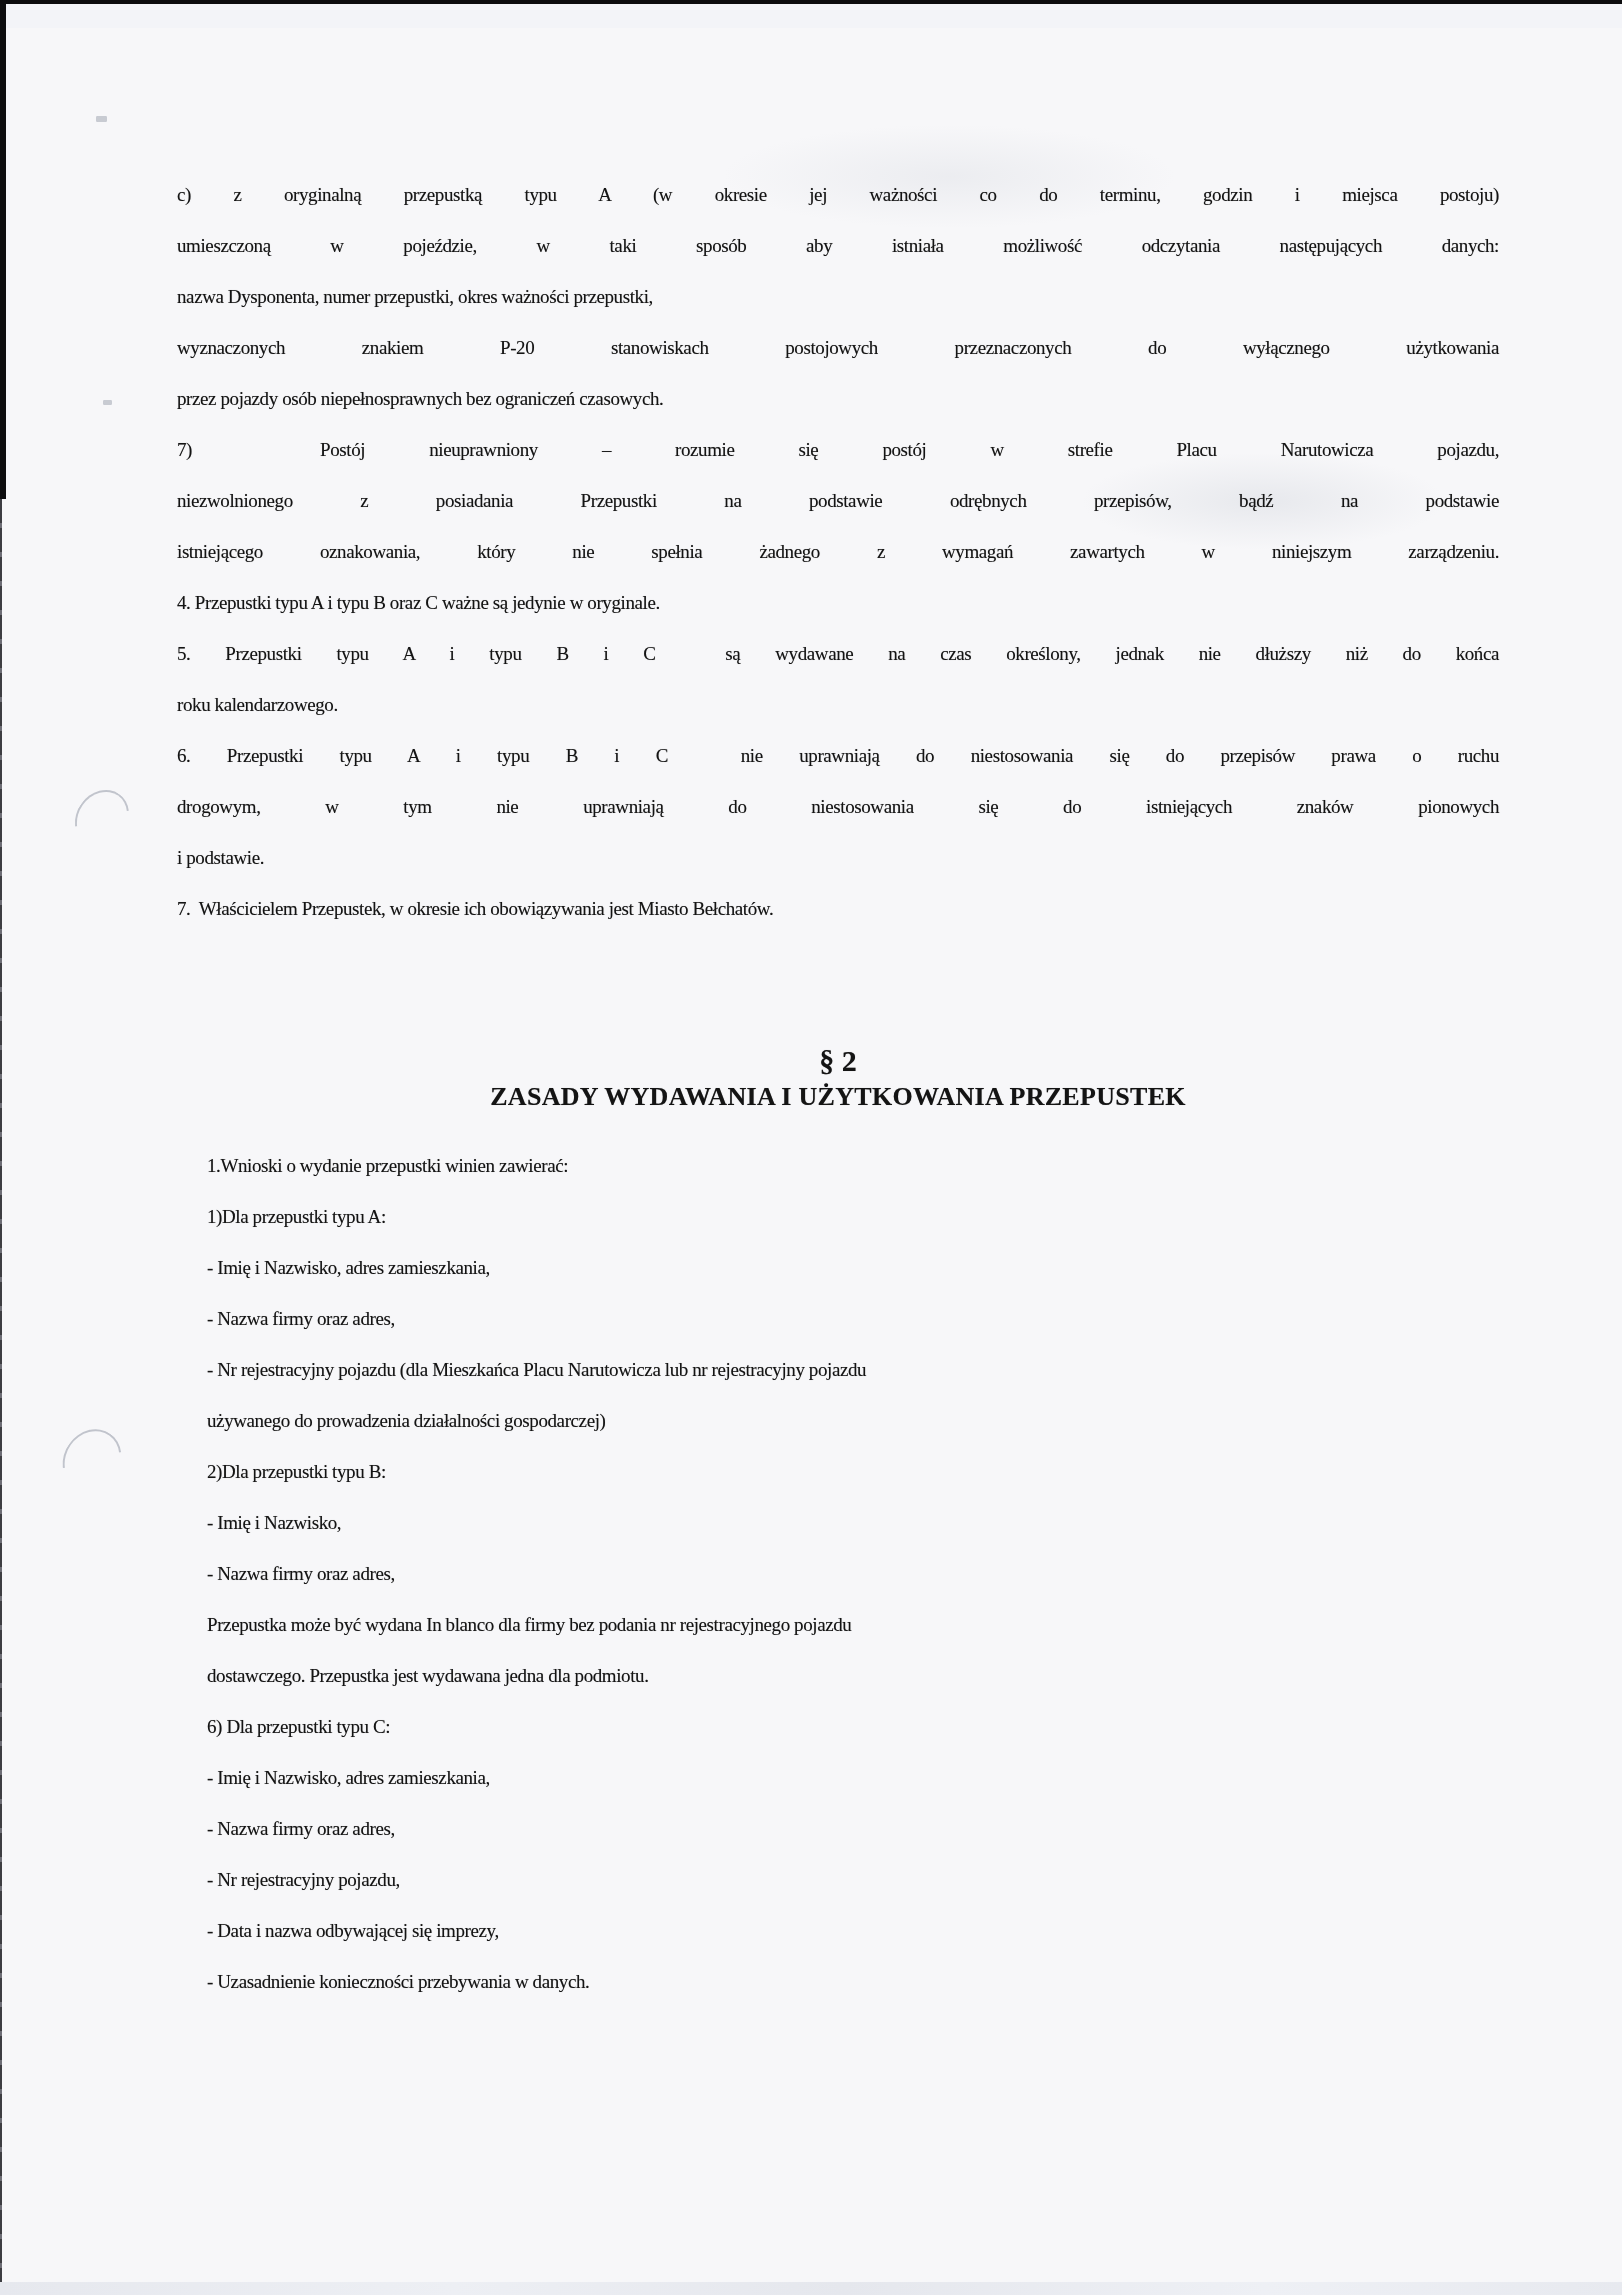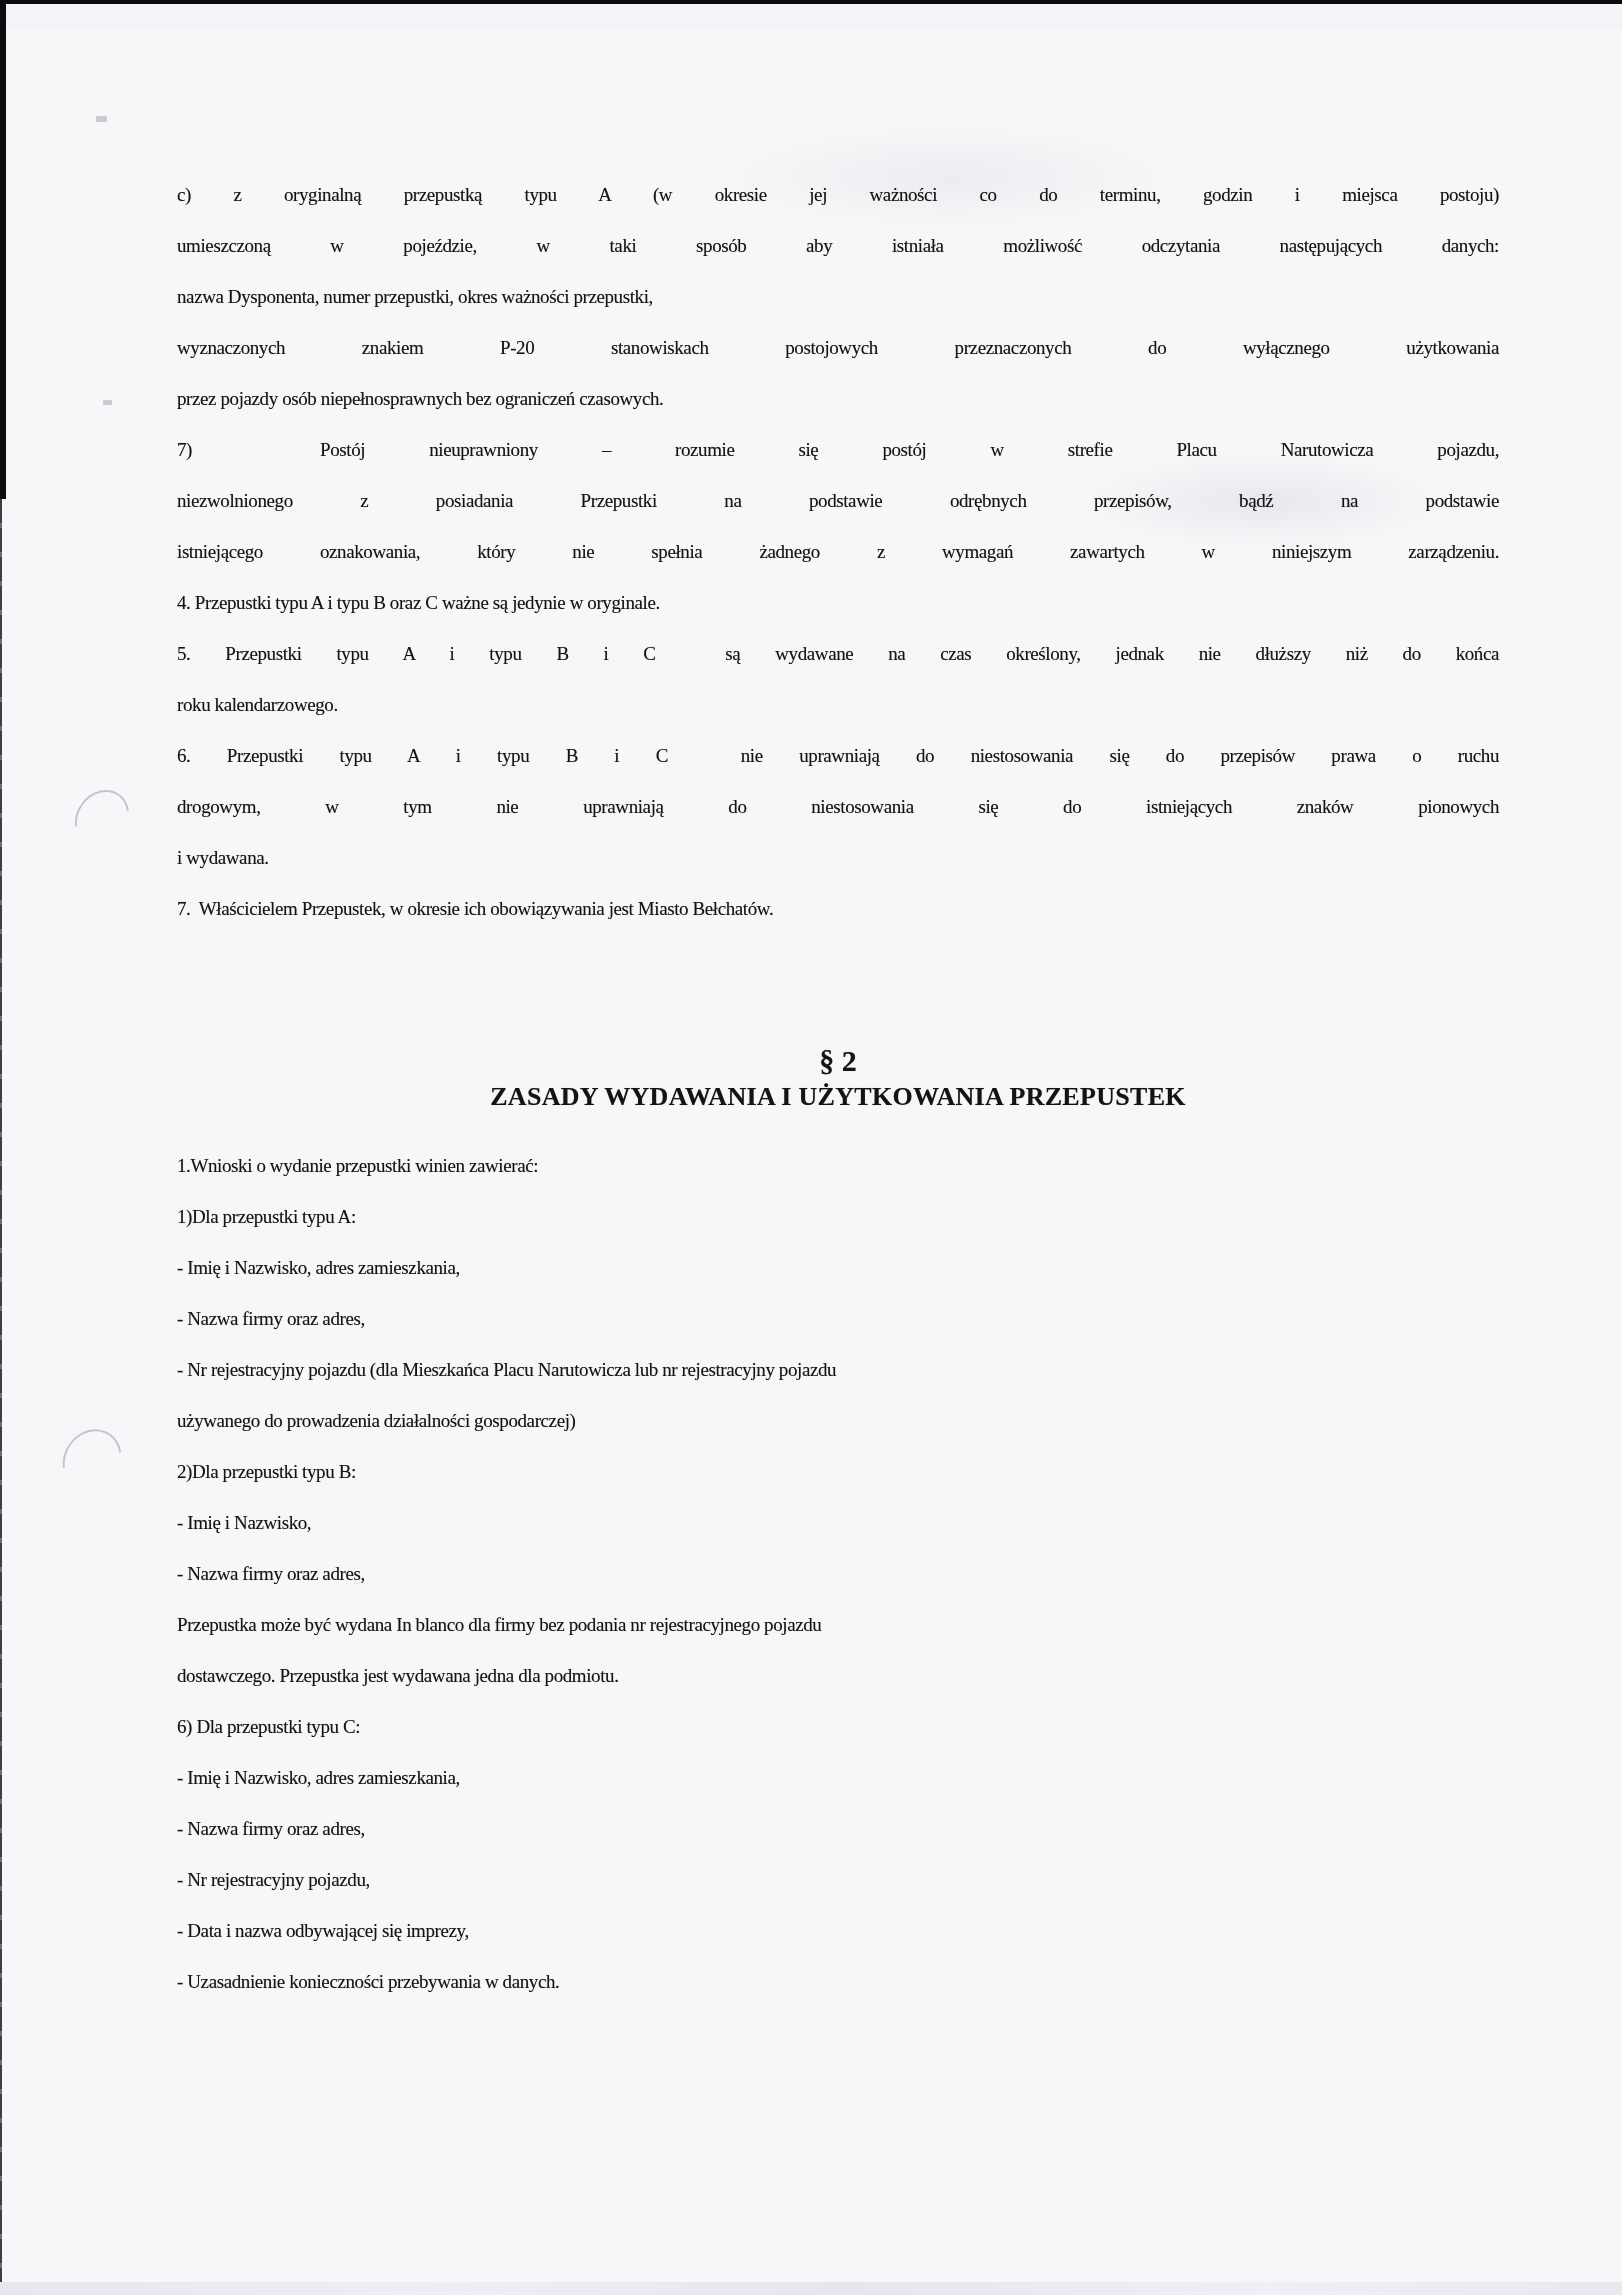--- a/index.html
+++ b/index.html
@@ -69,21 +69,21 @@
   .sec {
     position: absolute;
     left: 177px;
     width: 1322px;
     font-size: 19px;
     letter-spacing: -0.4px;
     line-height: 51px;
     text-shadow: 0 0 0.7px rgba(10,10,10,.38);
   }
   .sec1 { top: 169px; }
-  .sec2 { top: 1140px; }
+  .sec2 { top: 1140px; margin-left: 30px; }
 
   .line { white-space: nowrap; }
   .line.j { text-align: justify; text-align-last: justify; }
 
   .heading {
     position: absolute;
     left: 177px;
     width: 1322px;
     top: 1044px;
     text-align: center;
@@ -120,21 +120,21 @@
       <div class="line j">wyznaczonych znakiem P-20 stanowiskach postojowych przeznaczonych do wyłącznego użytkowania</div>
       <div class="line">przez pojazdy osób niepełnosprawnych bez ograniczeń czasowych.</div>
       <div class="line j">7)&nbsp;&nbsp;Postój nieuprawniony – rozumie się postój w strefie Placu Narutowicza pojazdu,</div>
       <div class="line j">niezwolnionego z posiadania Przepustki na podstawie odrębnych przepisów, bądź na podstawie</div>
       <div class="line j">istniejącego oznakowania, który nie spełnia żadnego z wymagań zawartych w niniejszym zarządzeniu.</div>
       <div class="line">4. Przepustki typu A i typu B oraz C ważne są jedynie w oryginale.</div>
       <div class="line j">5. Przepustki typu A i typu B i C&nbsp; są wydawane na czas określony, jednak nie dłuższy niż do końca</div>
       <div class="line">roku kalendarzowego.</div>
       <div class="line j">6. Przepustki typu A i typu B i C&nbsp; nie uprawniają do niestosowania się do przepisów prawa o ruchu</div>
       <div class="line j">drogowym, w tym nie uprawniają do niestosowania się do istniejących znaków pionowych</div>
-      <div class="line">i wydawana.</div>
+      <div class="line">i podstawie.</div>
       <div class="line">7.&nbsp; Właścicielem Przepustek, w okresie ich obowiązywania jest Miasto Bełchatów.</div>
     </div>
 
   <div class="heading">
     <div class="h-num">§ 2</div>
     <div class="h-title">ZASADY WYDAWANIA I UŻYTKOWANIA PRZEPUSTEK</div>
   </div>
 
   <div class="sec sec2">
 

